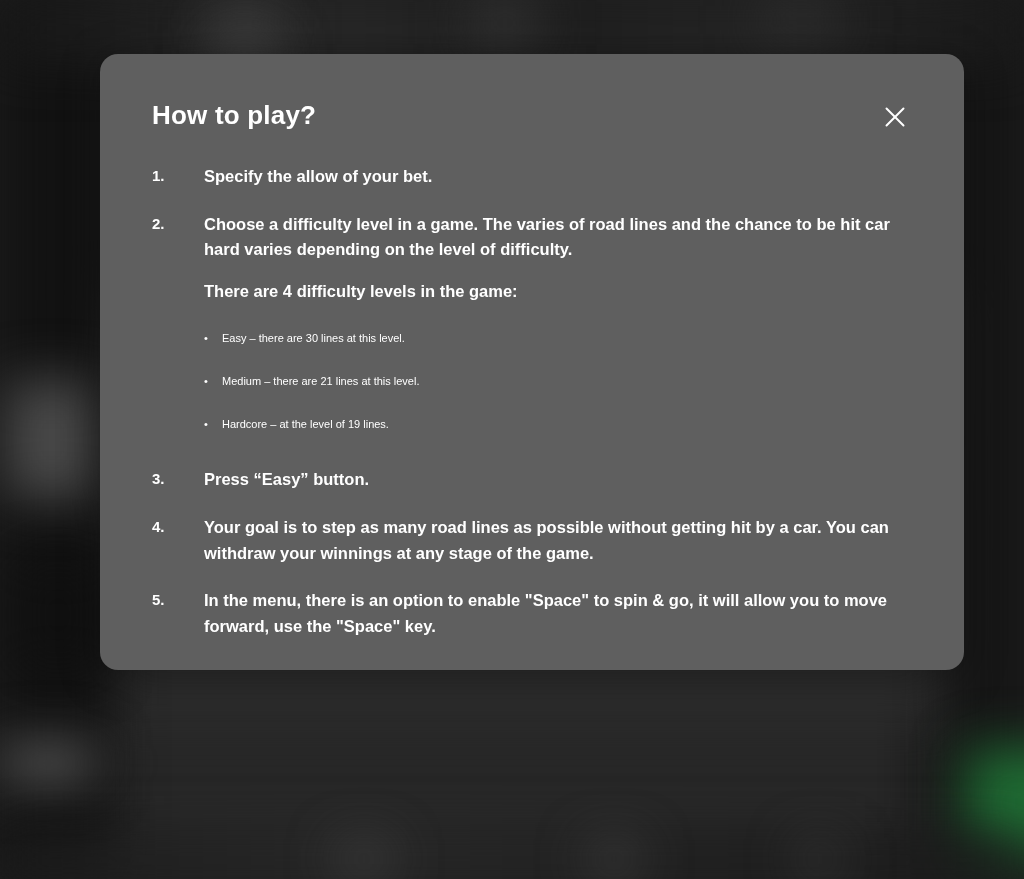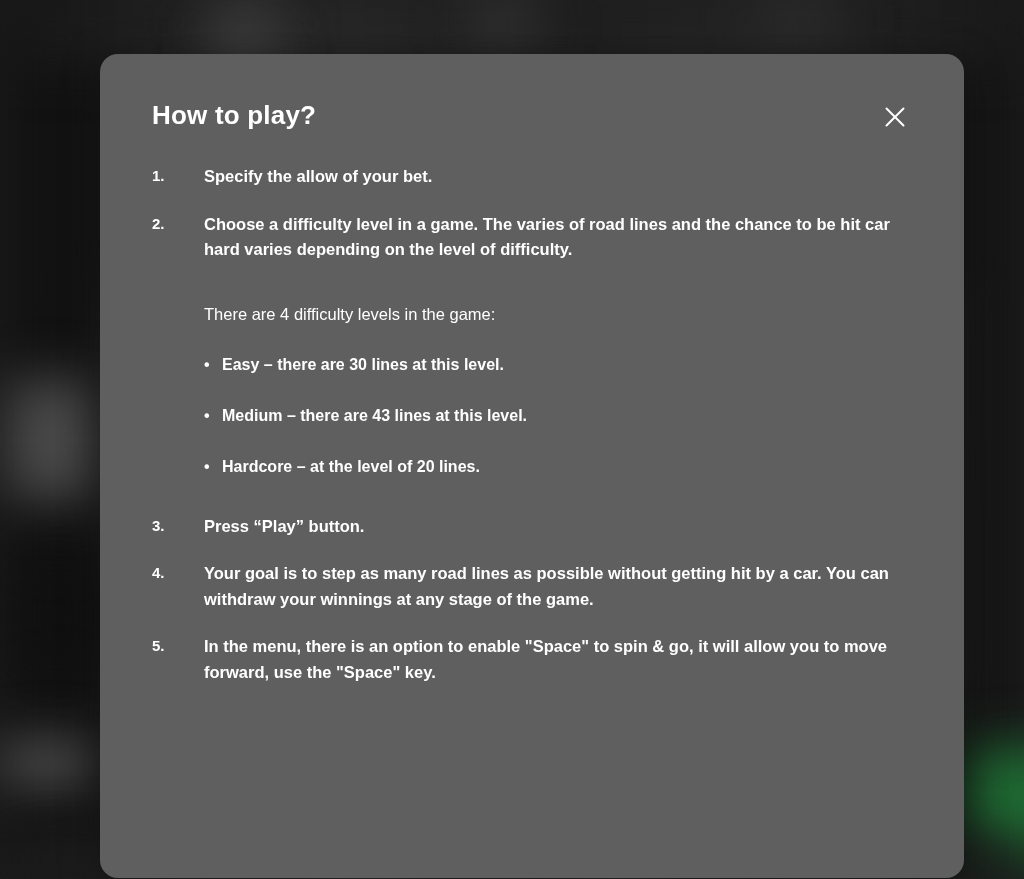--- a/index.html
+++ b/index.html
@@ -87,21 +87,21 @@
   
   #modal-overlay {
     position: absolute;
     inset: 0;
   }
   #modal {
     position: absolute;
     left: 100px;
     top: 54px;
     width: 864px;
-    height: 824px;
+    height: 616px;
     background: #5f5f5f;
     border-radius: 18px;
     box-shadow: 0 8px 40px rgba(0,0,0,0.35);
     color: #ffffff;
     box-sizing: border-box;
   }
   #modal-header {
     position: relative;
     padding: 48px 52px 0 52px;
     display: flex;
@@ -157,33 +157,33 @@
     padding-top: 1px;
   }
   .step-body {
     flex: 1;
     font-size: 16.5px;
     font-weight: bold;
     line-height: 1.55;
     color: #ffffff;
   }
   .step-sub-intro {
-    margin-top: 39px;
+    margin-top: 16px;
     font-size: 16.5px;
-    font-weight: normal;
+    font-weight: bold;
     line-height: 1.55;
   }
   .bullets {
     margin: 0;
     padding: 0;
     list-style: none;
   }
   .bullet {
-    font-size: 16px;
-    font-weight: bold;
+    font-size: 11px;
+    font-weight: normal;
     line-height: 1.55;
     padding-left: 18px;
     margin-top: 26px;
     position: relative;
   }
   .bullet::before {
     content: "•";
     position: absolute;
     left: 0;
     top: 0;
@@ -235,30 +235,30 @@
         </div>
       </li>
 
       <li class="step">
         <div class="step-num">2.</div>
         <div class="step-body">
           <div>Choose a difficulty level in a game. The varies of road lines and the chance to be hit car hard varies depending on the level of difficulty.</div>
           <div class="step-sub-intro">There are 4 difficulty levels in the game:</div>
           <ul class="bullets">
             <li class="bullet">Easy – there are 30 lines at this level.</li>
-            <li class="bullet">Medium – there are 43 lines at this level.</li>
-            <li class="bullet">Hardcore – at the level of 20 lines.</li>
+            <li class="bullet">Medium – there are 21 lines at this level.</li>
+            <li class="bullet">Hardcore – at the level of 19 lines.</li>
           </ul>
         </div>
       </li>
 
       <li class="step" id="step-3">
         <div class="step-num">3.</div>
         <div class="step-body">
-          <div>Press  “Play” button.</div>
+          <div>Press  “Easy” button.</div>
         </div>
       </li>
 
       <li class="step">
         <div class="step-num">4.</div>
         <div class="step-body">
           <div>Your goal is to step as many road lines as possible without getting hit by a car. You can withdraw your winnings at any stage of the game.</div>
         </div>
       </li>
 

